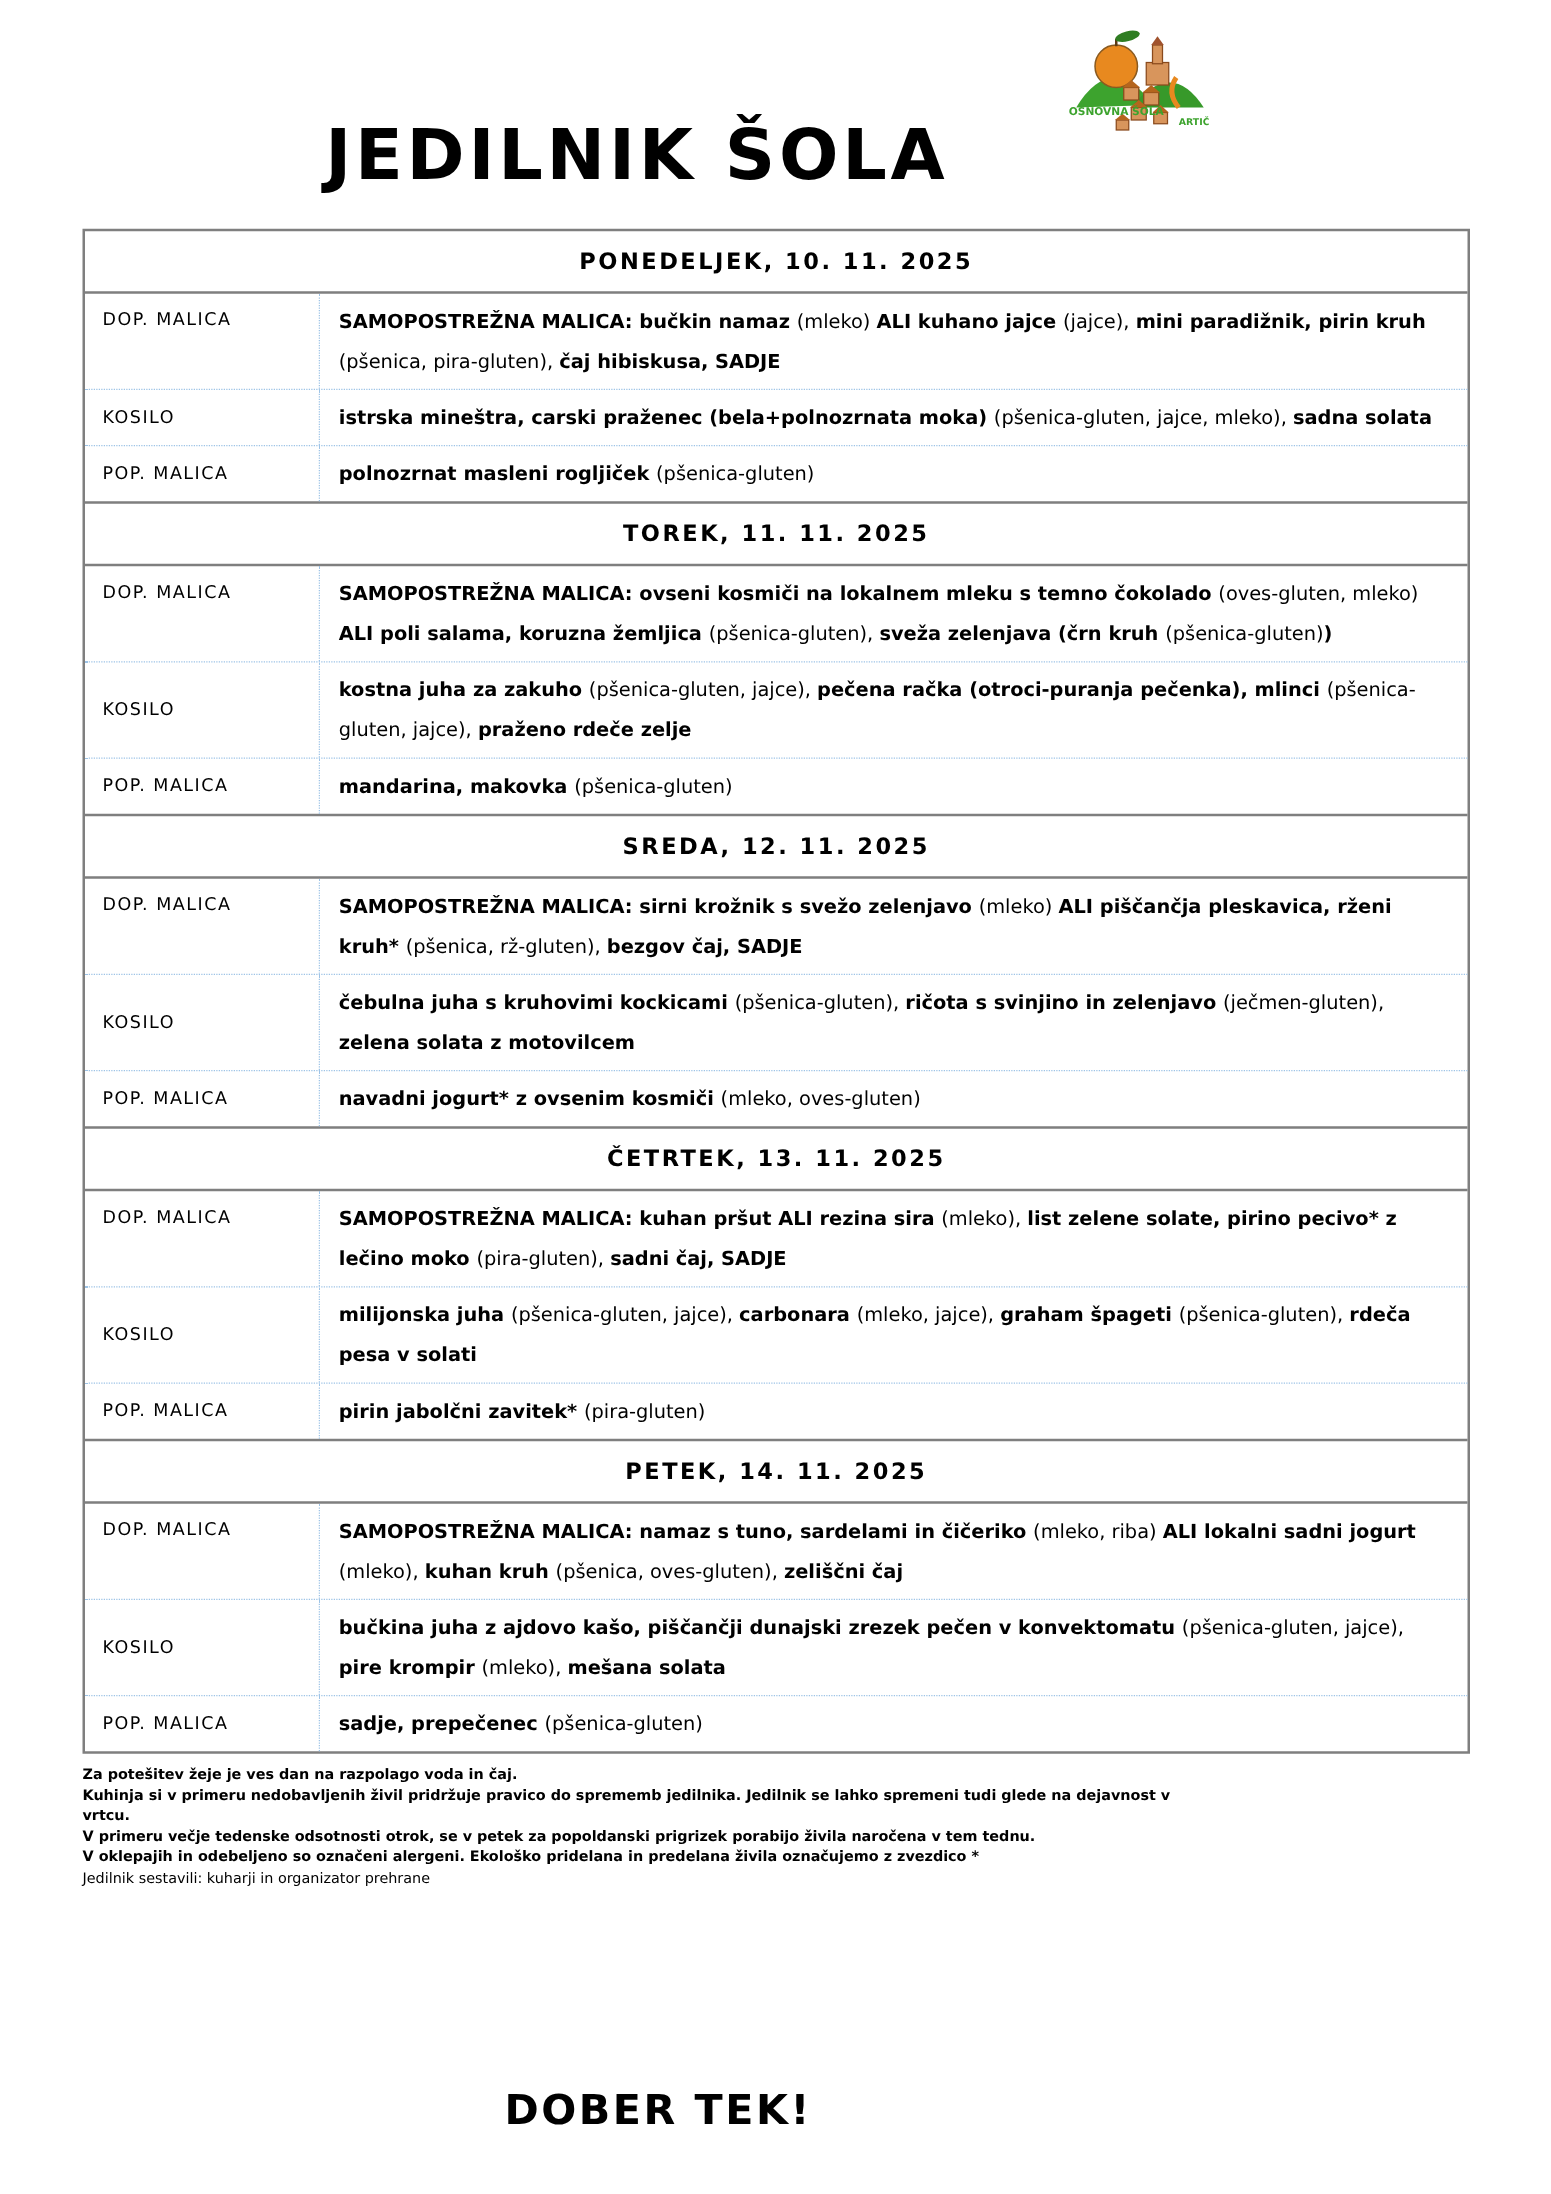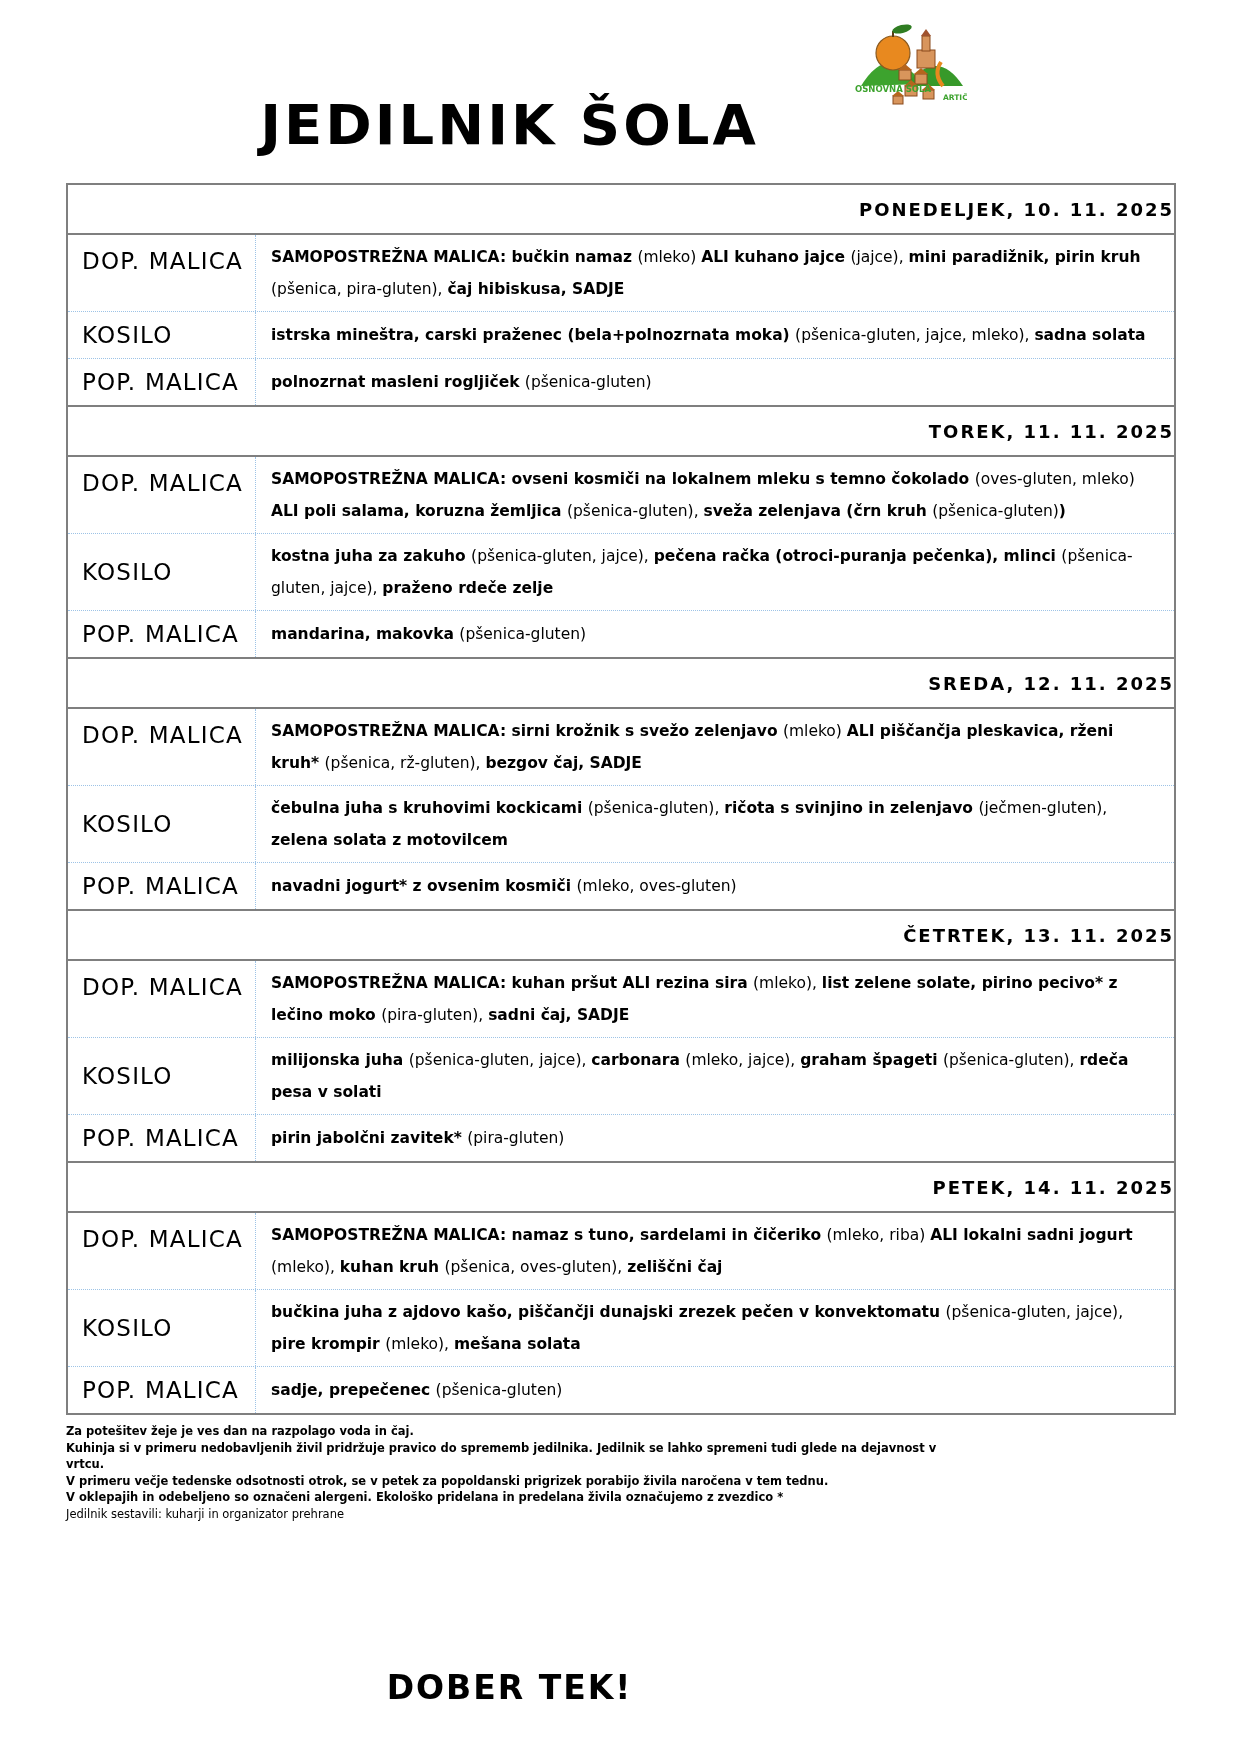--- a/index.html
+++ b/index.html
@@ -29,34 +29,34 @@
   
   .menu-table {
     margin: 26px 65px 0 66px;
     width: 1110px;
     border: 2px solid #7f7f7f;
     background: #ffffff;
   }
   .day-section { border-bottom: 2px solid #7f7f7f; }
   .day-section:last-child { border-bottom: none; }
   .day-header {
-    text-align: right;
+    text-align: center;
     font-weight: bold;
     font-size: 18px;
     letter-spacing: 2px;
     padding: 14px 0 13px 0;
     border-bottom: 2px solid #7f7f7f;
   }
   .menu-row { display: flex; align-items: stretch; }
   .menu-row + .menu-row { border-top: 1.5px dotted #9dc3e6; }
   .cell-label {
     width: 188px;
     flex: 0 0 188px;
     border-right: 1.5px dotted #9dc3e6;
-    font-size: 23px;
+    font-size: 14px;
     letter-spacing: 1.2px;
     padding: 10px 8px 10px 14px;
     display: flex;
     flex-direction: column;
     justify-content: center;
   }
   .menu-row.row-top .cell-label { justify-content: flex-start; padding-top: 13px; }
   .cell-content {
     flex: 1;
     padding: 6px 26px 6px 15px;
@@ -72,21 +72,21 @@
   .si { font-weight: normal; }
   .sr { font-weight: bold; }
 
   
   .notes { margin: 8px 65px 0 66px; font-size: 11.5px; line-height: 16.5px; }
   .note-line { white-space: normal; }
 
   
   .closing {
     position: absolute;
-    left: 0; top: 1668px;
+    left: 17px; top: 1668px;
     width: 100%;
     text-align: center;
     font-size: 33px;
     font-weight: bold;
     letter-spacing: 2px;
   }
 </style>
 </head>
 <body>
 

